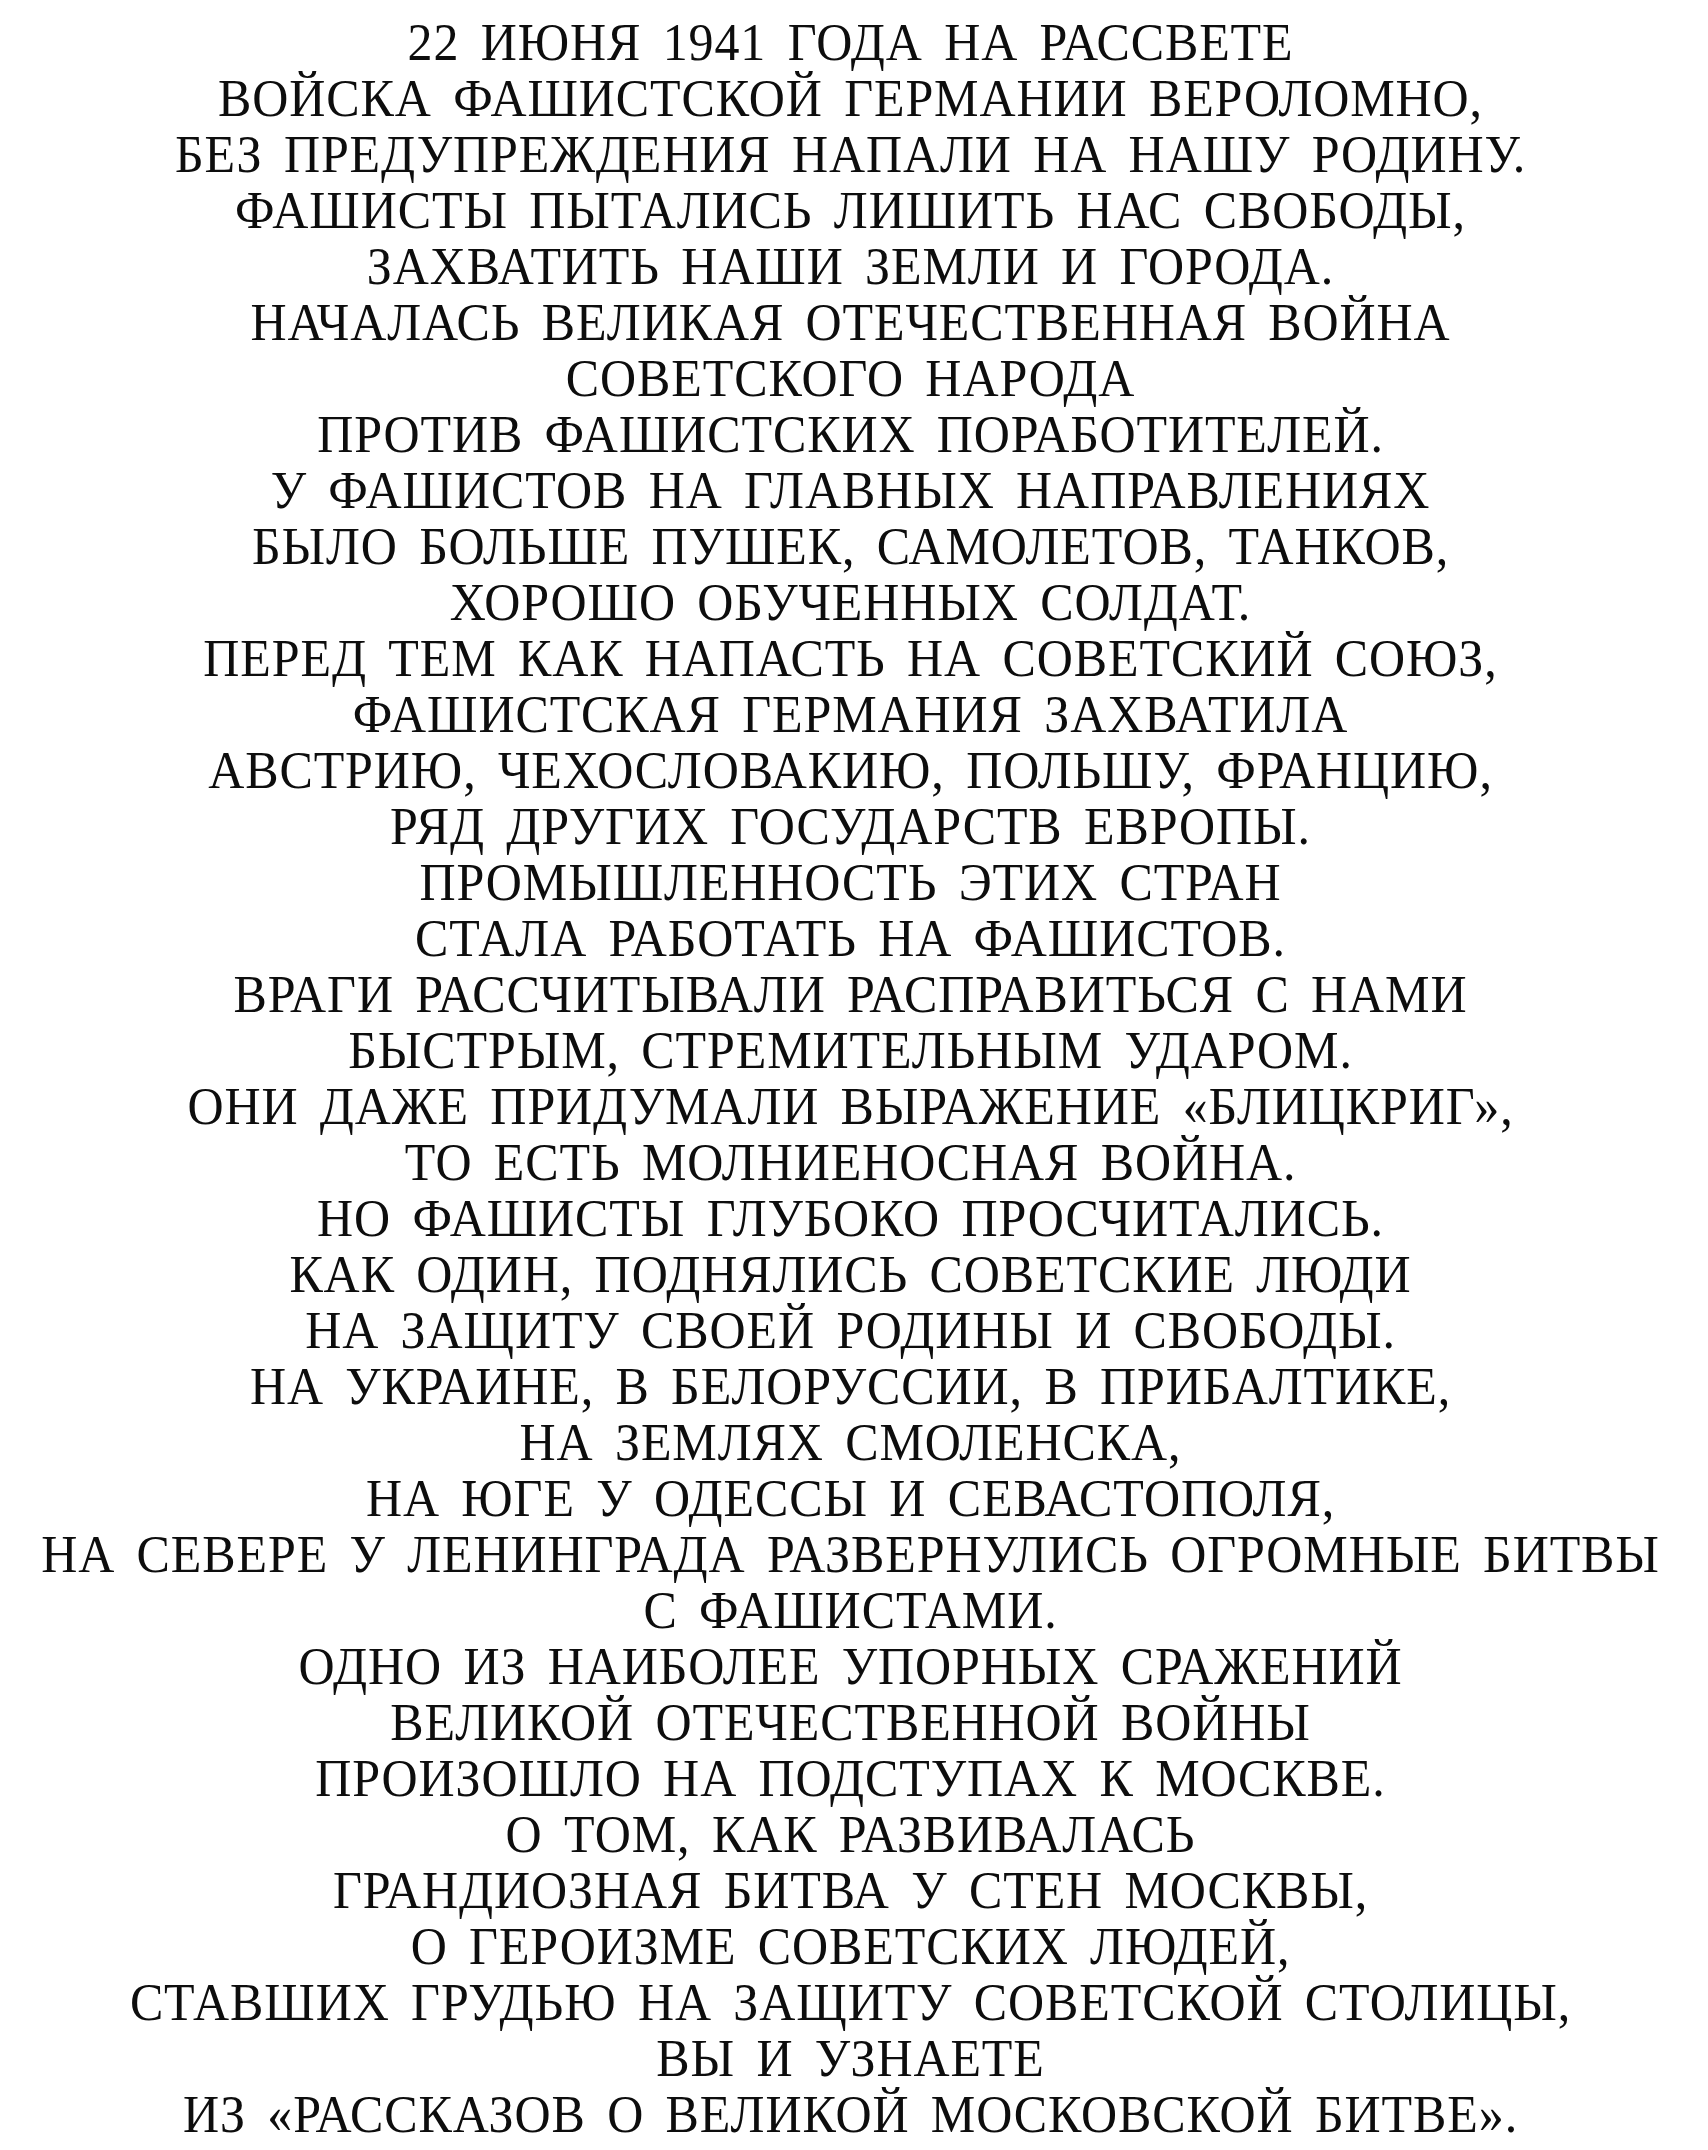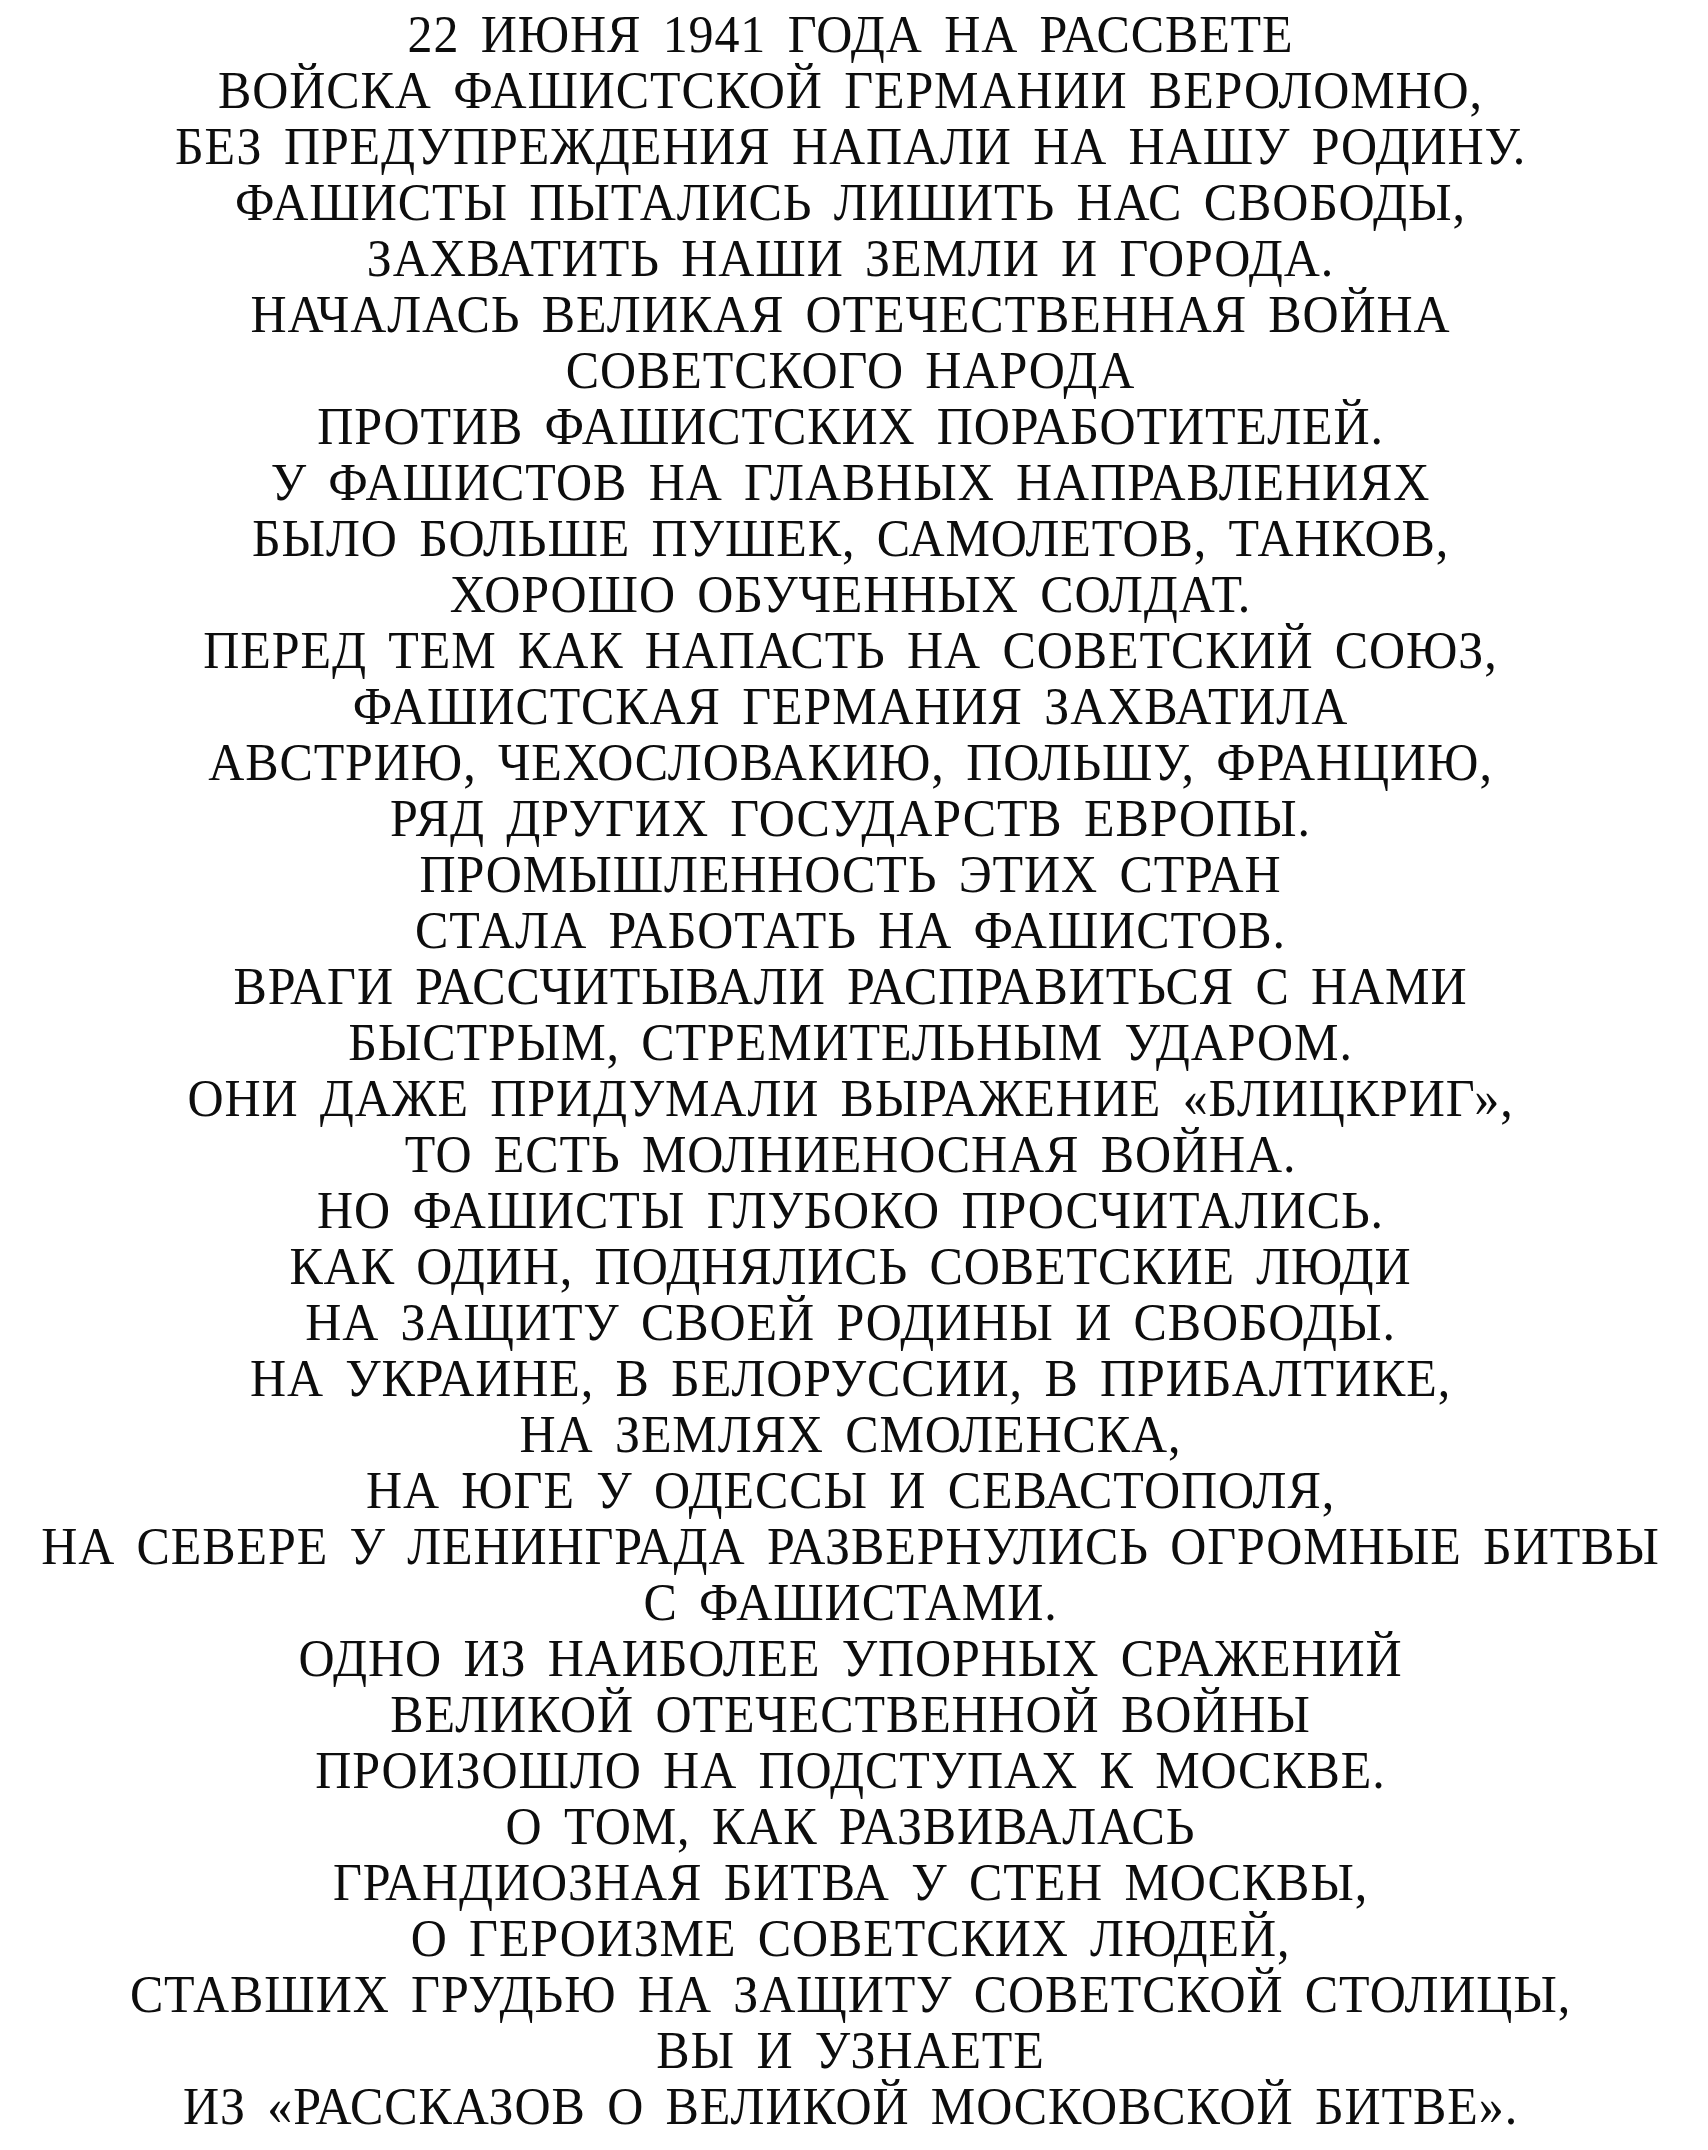--- a/index.html
+++ b/index.html
@@ -10,21 +10,21 @@
   body {
     width: 1709px;
     height: 2151px;
     overflow: hidden;
     font-family: "Liberation Serif", "DejaVu Serif", serif;
   }
   .page {
     box-sizing: border-box;
     width: 1701px;
     height: 2151px;
-    padding-top: 6px;
+    padding-top: 14px;
     background: var(--page-bg, #ffffff);
   }
   .text-block {
     width: 100%;
   }
   .text-line {
     width: 100%;
     text-align: center;
     font-size: 50px;
     line-height: 56px;

